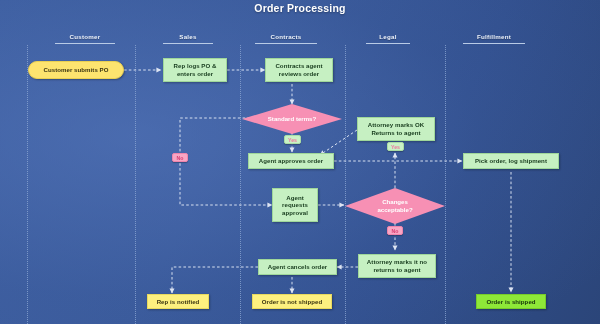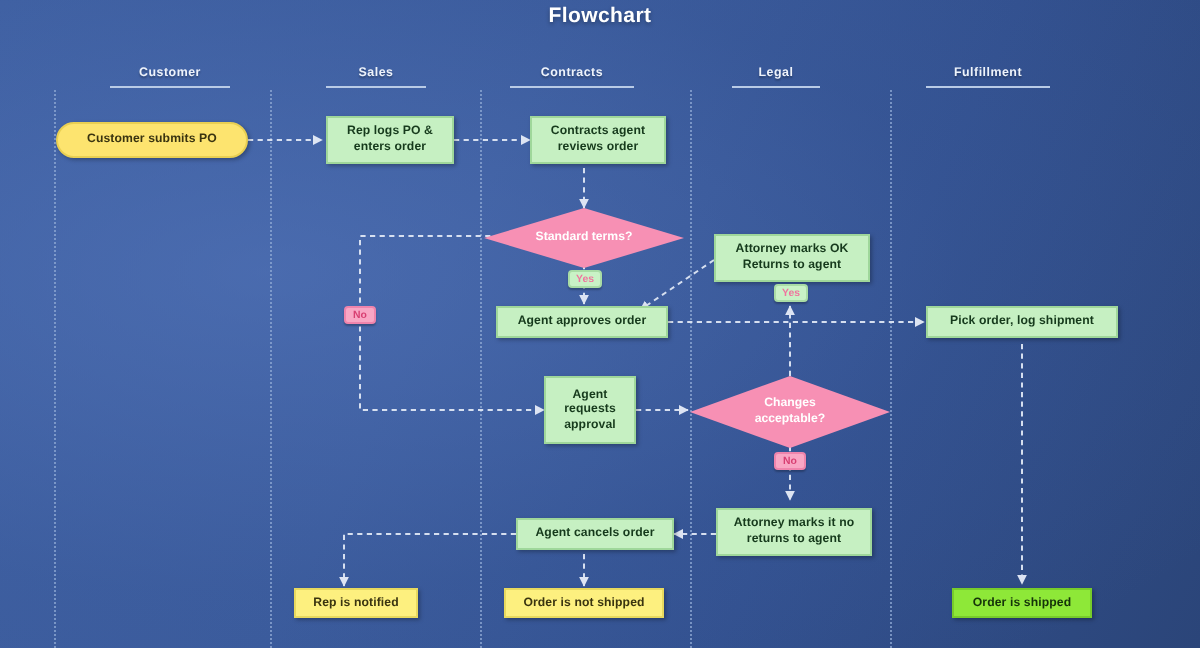--- a/index.html
+++ b/index.html
@@ -65,21 +65,21 @@
   .chip-no{background:#f9a6c4;border:.7px solid #ef84ac;color:#d83f72;}
   
   svg.wires{position:absolute;left:0;top:0;width:600px;height:324px;}
 </style>
 </head>
 <body>
 
 <div id="stage">
 
   <div class="title">
-    <div>Flowchart</div>
+    <div>Order Processing</div>
   </div>
 
   <div class="lane-div" style="left:27px;"></div>
   <div class="lane-div" style="left:135px;"></div>
   <div class="lane-div" style="left:240px;"></div>
   <div class="lane-div" style="left:345px;"></div>
   <div class="lane-div" style="left:445px;"></div>
 
   <div class="lane-head" style="left:55px;width:60px;">Customer</div>
   <div class="lane-head" style="left:163px;width:50px;">Sales</div>

